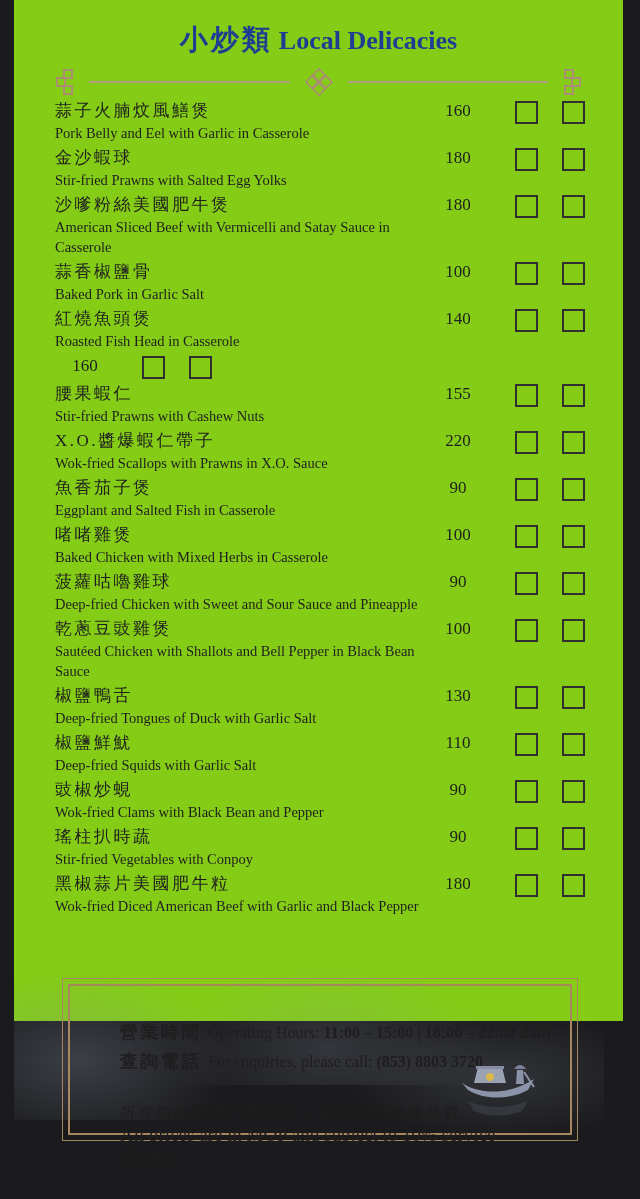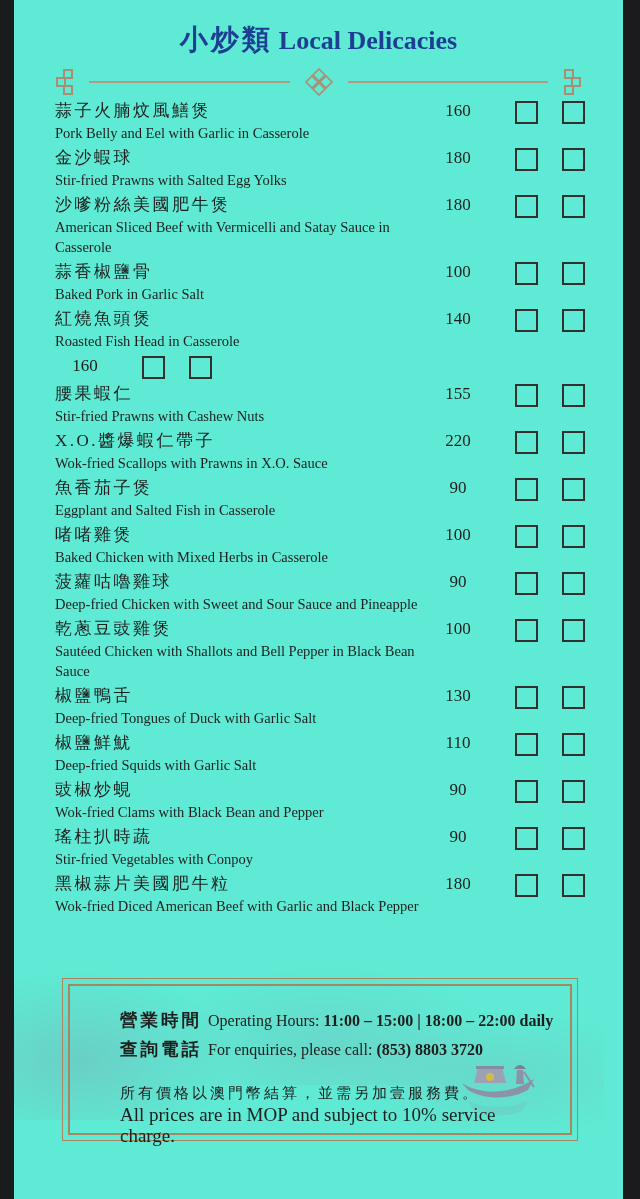--- a/index.html
+++ b/index.html
@@ -4,22 +4,22 @@
 <style>
   html,body{margin:0;padding:0;}
   body{
     width:640px;height:1199px;position:relative;
     background:#1b1b1d;
     font-family:"Liberation Serif","DejaVu Serif",serif;
     color:#222;
     overflow:hidden;
   }
   .page{
-    position:absolute;left:14px;top:0;width:609px;height:1199px;
-    background:#5eead4;
+    position:absolute;left:14px;top:0;width:609px;height:1021px;
+    background:#84cc16;
   }
   
   .header{padding-top:20px;text-align:center;}
   .title{margin:0;line-height:36px;color:#1d3e92;font-weight:bold;}
   .title .t-zh{font-size:28px;letter-spacing:3px;}
   .title .t-en{font-size:26px;margin-left:6px;}
   .divider{
     display:flex;align-items:center;
     margin:8px 41px 0 41px;height:30px;
   }
@@ -47,27 +47,27 @@
       background:radial-gradient(ellipse at 50% 70%,rgba(140,150,168,.22),rgba(140,150,168,0) 70%);}
   .m3{left:330px;top:1010px;width:260px;height:130px;
       background:radial-gradient(ellipse at 60% 50%,rgba(140,150,168,.20),rgba(140,150,168,0) 70%);}
   .info-box{
     position:absolute;left:48px;top:978px;width:516px;height:163px;
     border:1px solid #a8875f;box-sizing:border-box;
   }
   .info-inner{
     position:absolute;left:5px;top:5px;right:5px;bottom:5px;
     border:2px solid #a8875f;box-sizing:border-box;
-    padding:20px 16px 0 50px;
+    padding:32px 16px 0 50px;
   }
   .info-line{font-size:16px;line-height:29px;white-space:nowrap;color:#1e1e1e;}
   .zh-label{font-size:17.5px;letter-spacing:3px;font-weight:600;}
   .en-label{margin-left:6px;}
   .bold-val{font-weight:bold;margin-left:4px;}
-  .note{margin-top:18px;}
+  .note{margin-top:26px;}
   .note-zh{font-size:15px;letter-spacing:3px;line-height:22px;color:#1e1e1e;}
   .note-en{font-size:19px;line-height:21px;color:#1e1e1e;}
   .boat{position:absolute;right:28px;bottom:14px;}
 </style>
 </head>
 <body>
 
 <div class="page">
 
   <div class="header">

